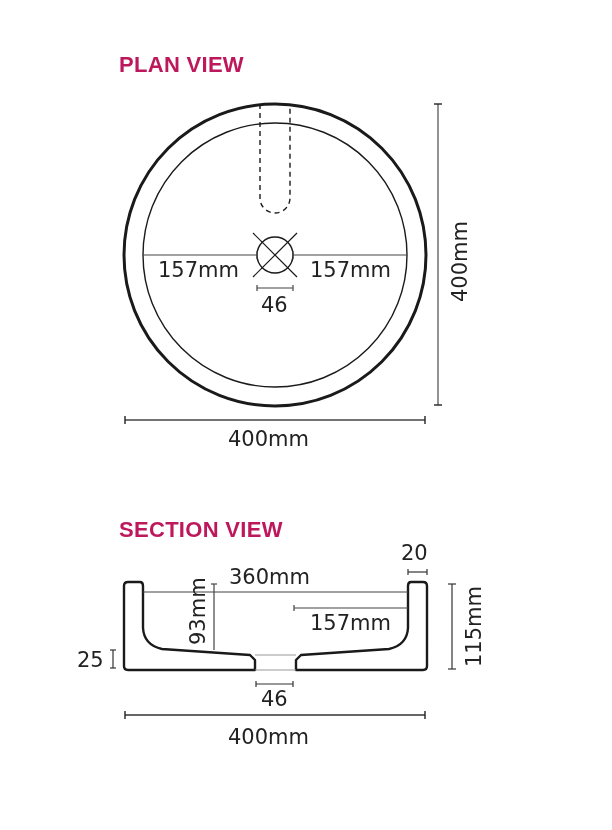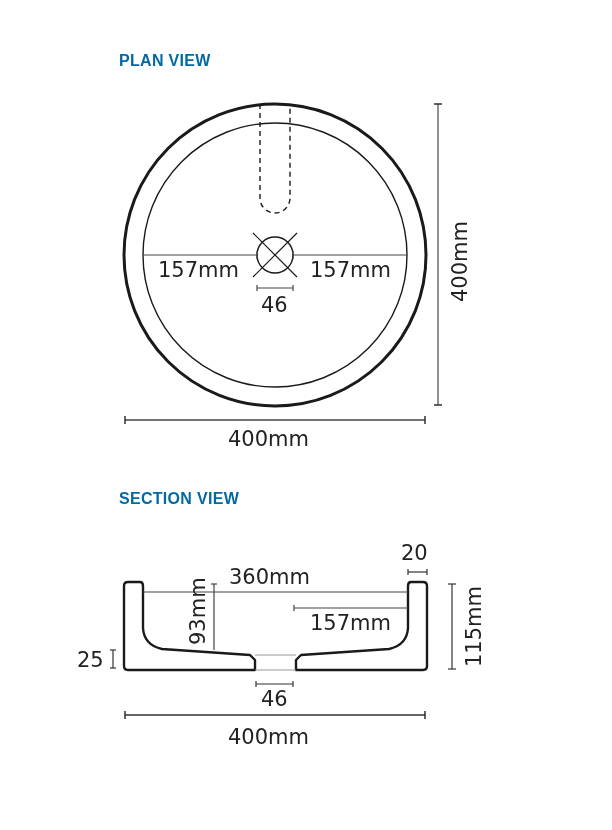--- a/index.html
+++ b/index.html
@@ -1,26 +1,26 @@
 <!DOCTYPE html>
 <html><head>
 <meta charset="utf-8">
 <style>
   html, body { margin: 0; padding: 0; background: #ffffff; }
   body { width: 612px; height: 830px; position: relative; overflow: hidden;
          font-family: "Liberation Sans", "DejaVu Sans", sans-serif; color: #1c1c1c; }
-  .heading { position: absolute; font-weight: bold; font-size: 16px; letter-spacing: 0.3px; color: #0369a1; }
+  .heading { position: absolute; font-weight: bold; font-size: 22px; letter-spacing: 0.3px; color: #be185d; }
   svg { position: absolute; left: 0; top: 0; }
   .dimtext { font-family: "DejaVu Sans", "Liberation Sans", sans-serif; font-size: 21px; fill: #222; }
 </style>
 </head>
 <body>
 
 <div class="heading" style="left:119px; top:52px;">PLAN VIEW</div>
-<div class="heading" style="left:119px; top:490px;">SECTION VIEW</div>
+<div class="heading" style="left:119px; top:517px;">SECTION VIEW</div>
 
 <svg width="612" height="830" viewBox="0 0 612 830">
 
   <g>
     <circle cx="275" cy="255" r="151" fill="none" stroke="#1a1a1a" stroke-width="3"></circle>
     <circle cx="275" cy="255" r="132" fill="none" stroke="#1a1a1a" stroke-width="1.4"></circle>
 
     <path d="M260 104 L260 198 A15 15 0 0 0 290 198 L290 104" fill="none" stroke="#1a1a1a" stroke-width="1.4" stroke-dasharray="5 4"></path>
 
     <circle cx="275" cy="255" r="18" fill="none" stroke="#1a1a1a" stroke-width="1.4"></circle>

